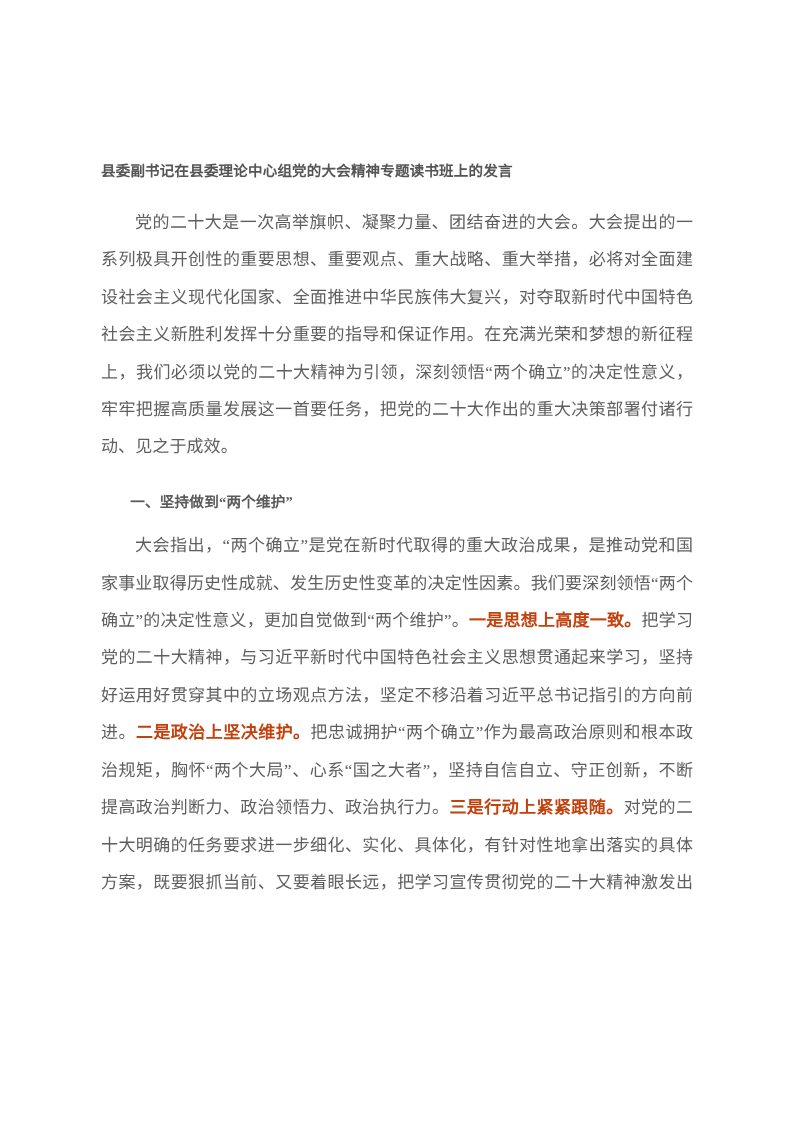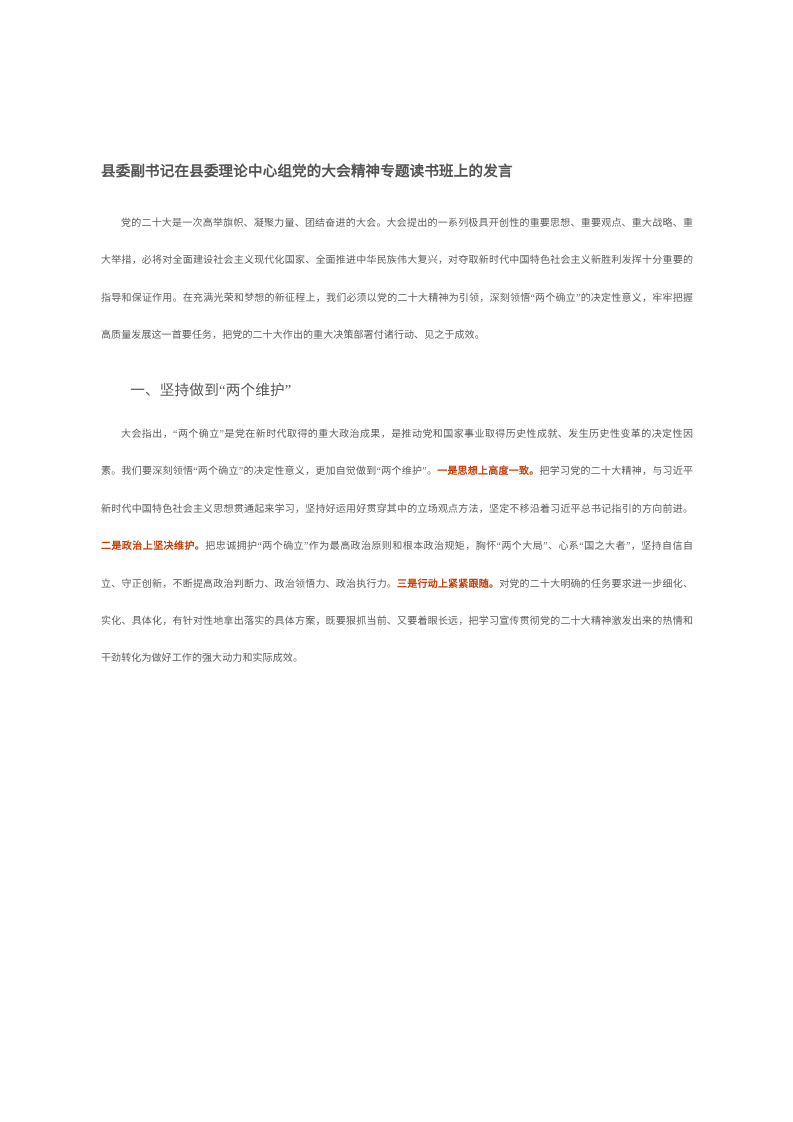--- a/index.html
+++ b/index.html
@@ -28,34 +28,34 @@
     font-size: 14.5px;
     font-weight: bold;
     color: #555555;
     line-height: 22px;
     letter-spacing: 0.2px;
     margin: 0 0 22px 0;
     text-align: left;
     white-space: nowrap;
   }
   p.body-para {
-    font-size: 10px;
+    font-size: 17px;
     color: #5f5f5f;
     line-height: 37.4px;
     margin: 0 0 0 0;
     text-align: justify;
     text-justify: inter-ideograph;
     letter-spacing: 0.1px;
   }
   p.para-indent {
     text-indent: 2em;
   }
   .section-heading {
     font-size: 14.6px;
-    font-weight: normal;
+    font-weight: bold;
     color: #5a5a5a;
     line-height: 37.4px;
     text-indent: 2em;
     margin: 0;
     letter-spacing: 0.2px;
   }
   .gap-before-heading { height: 18px; }
   .gap-after-heading  { height: 6px; }
   .run-in-bold {
     font-weight: bold;

